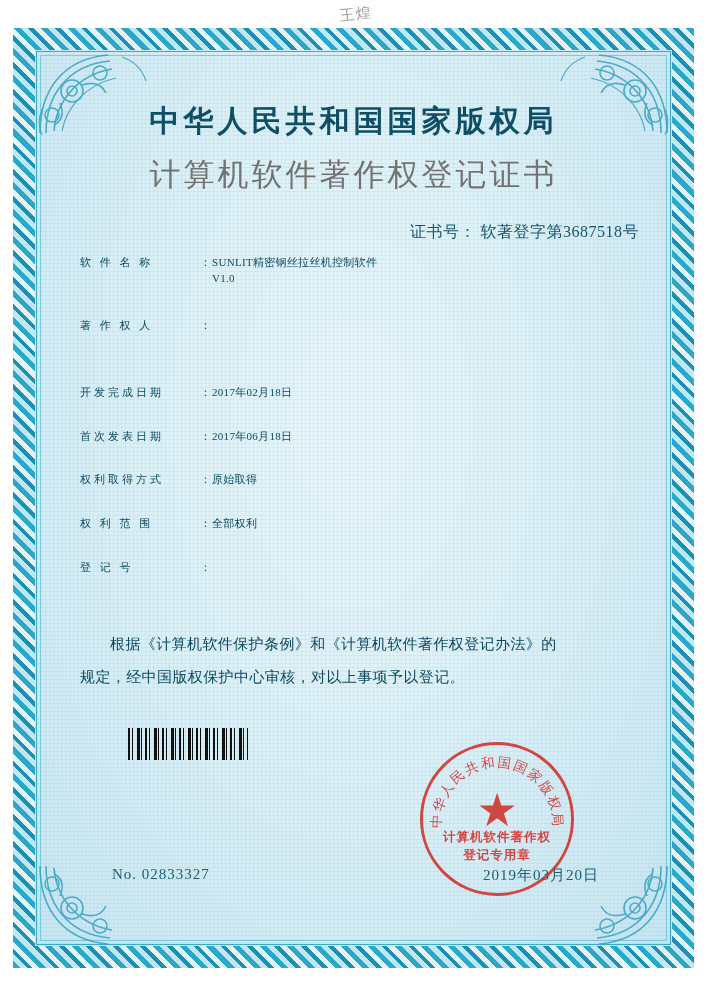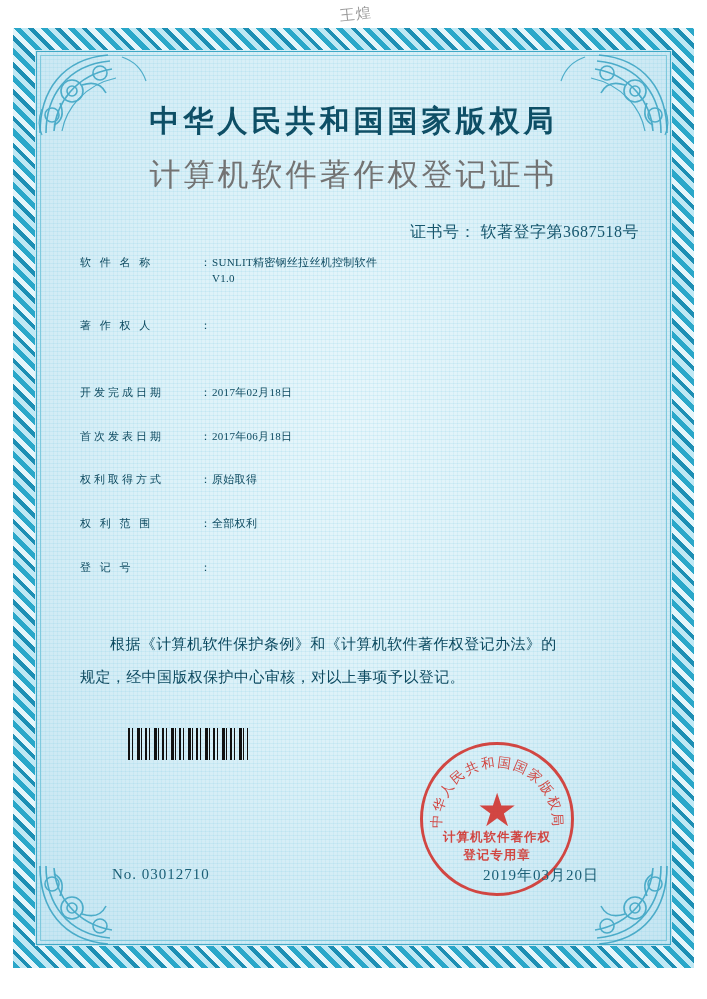--- a/index.html
+++ b/index.html
@@ -380,16 +380,16 @@
       </defs>
       <text>
         <textPath href="#sealArc" startOffset="50%" text-anchor="middle">中华人民共和国国家版权局</textPath>
       </text>
     </svg>
     <div class="star">★</div>
     <div class="seal-l1">计算机软件著作权</div>
     <div class="seal-l2">登记专用章</div>
   </div>
 
-  <div class="footer-no">No. 03012710</div>
+  <div class="footer-no">No. 02833327</div>
   <div class="footer-date">2019年03月20日</div>
 
 </div>
 
 </body></html>

